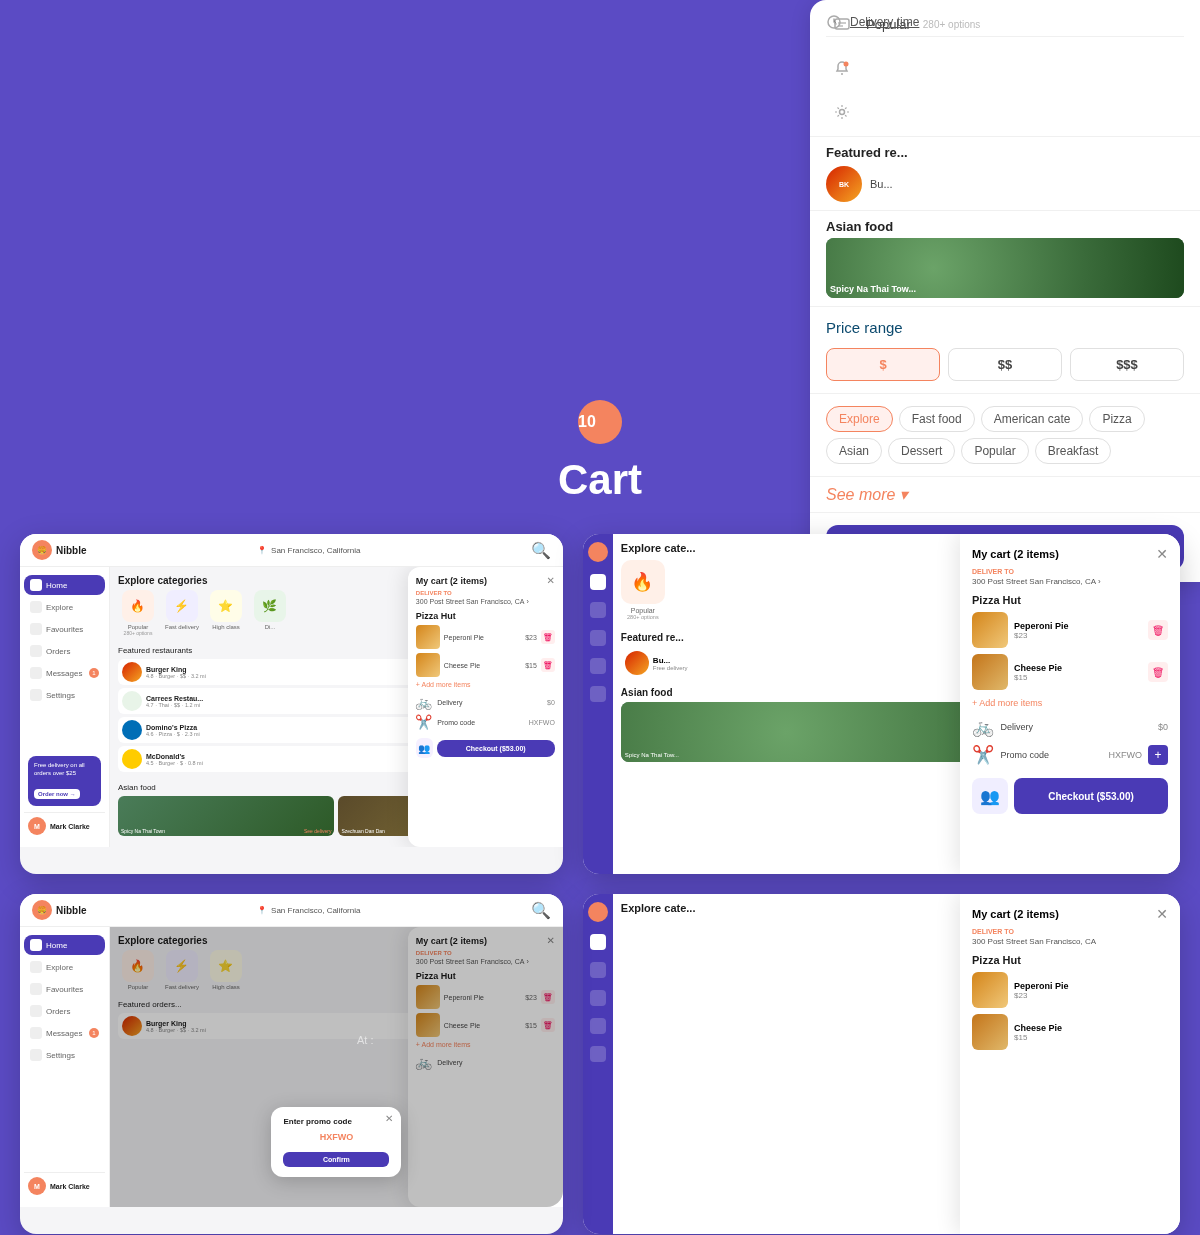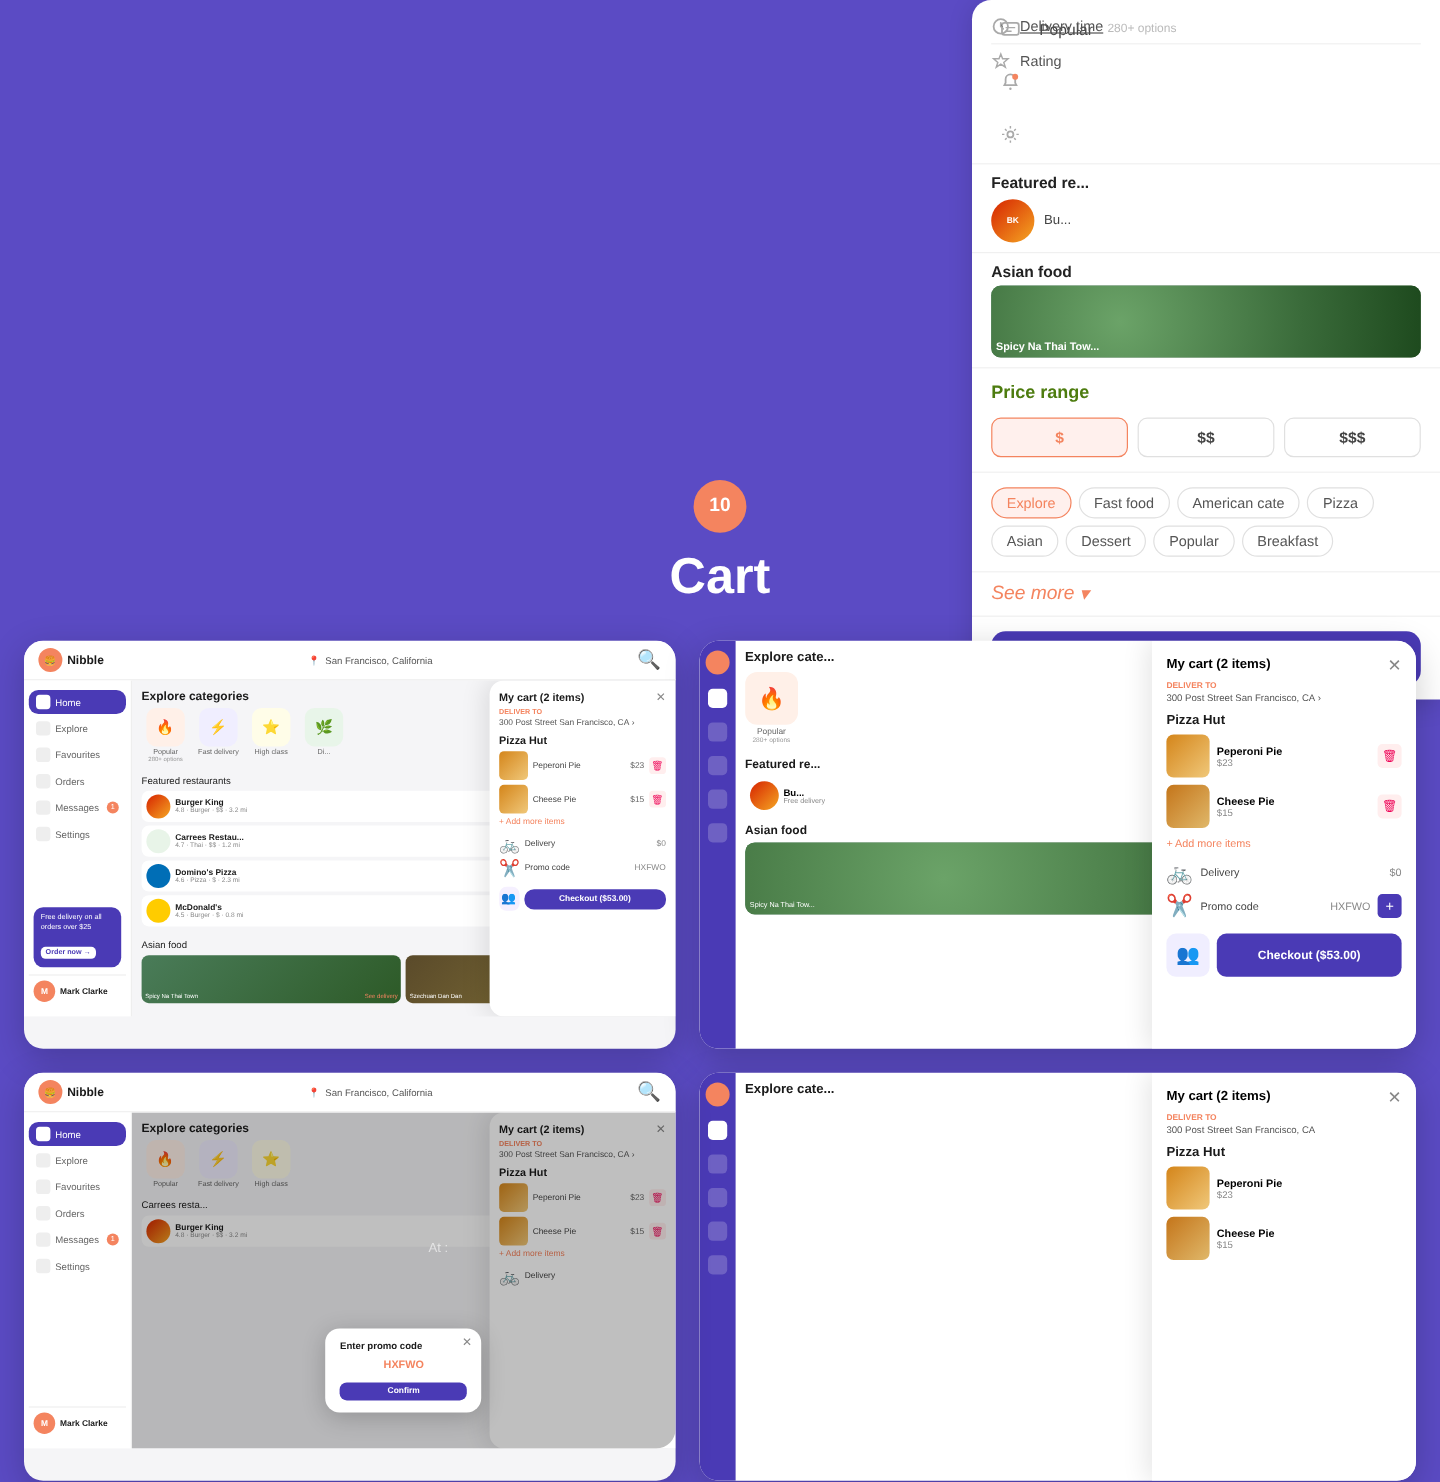--- a/index.html
+++ b/index.html
@@ -121,22 +121,22 @@
       font-weight: 600;
     }
 
     
     .price-section {
       padding: 12px 16px;
       border-bottom: 1px solid #f0f0f0;
     }
     .section-title {
       font-size: 15px;
-      font-weight: 700;
-      color: #4d7c0f;
+      font-weight: 400;
+      color: #0c4a6e;
       margin-bottom: 12px;
     }
     .price-buttons {
       display: flex;
       gap: 8px;
     }
     .price-btn {
       flex: 1;
       padding: 8px;
       border: 1.5px solid #e0e0e0;
@@ -224,21 +224,20 @@
       align-items: center;
     }
 
     .cart-badge {
       width: 44px;
       height: 44px;
       background: #f4845f;
       border-radius: 50%;
       display: flex;
       align-items: center;
-      justify-content: center;
       color: white;
       font-size: 16px;
       font-weight: 700;
       margin-bottom: 12px;
     }
 
     .cart-title {
       font-size: 42px;
       font-weight: 800;
       color: white;
@@ -859,26 +858,20 @@
 </div>
 
 <div style="position:absolute;top:0;right:0;width:390px;padding:8px 16px;">
   <div style="display:flex;align-items:center;gap:8px;padding:6px 0;border-bottom:1px solid #f0f0f0;">
     <svg width="16" height="16" viewBox="0 0 16 16">
         <circle cx="8" cy="8" r="6" fill="none" stroke="#aaa" stroke-width="1.5"></circle>
         <path d="M8 5v3l2 2" stroke="#aaa" stroke-width="1.5" stroke-linecap="round"></path>
       </svg>
     <span style="font-size:12px;color:#555;text-decoration:underline;">Delivery time</span>
   </div>
-  <div style="display:flex;align-items:center;gap:8px;padding:6px 0;">
-    <svg width="16" height="16" viewBox="0 0 16 16">
-        <polygon points="8,2 9.5,6 14,6 10.5,9 11.8,13 8,10.5 4.2,13 5.5,9 2,6 6.5,6" fill="none" stroke="#aaa" stroke-width="1.2"></polygon>
-      </svg>
-    <span style="font-size:12px;color:#555;">Rating</span>
-  </div>
 </div>
 
 <div class="cart-section">
 
   <div class="cart-badge">
     <span>10</span>
   </div>
 
   <h1 class="cart-title">Cart</h1>
 
@@ -1221,21 +1214,21 @@
               <div class="cat-icon-mini cat-icon-purple">⚡</div>
               <div class="cat-label-mini">Fast delivery</div>
             </div>
             <div class="cat-card-mini">
               <div class="cat-icon-mini cat-icon-yellow">⭐</div>
               <div class="cat-label-mini">High class</div>
             </div>
           </div>
 
           <div class="featured-rest-mini">
-            <div class="featured-rest-title">Carrees resta...</div>
+            <div class="featured-rest-title">Featured orders...</div>
             <div class="rest-list-item">
               <div class="rest-logo-mini bk-mini"></div>
               <div class="rest-info-mini">
                 <div class="rest-name-mini">Burger King</div>
                 <div class="rest-meta-mini">4.8 · Burger · $$ · 3.2 mi</div>
               </div>
             </div>
           </div>
 
           <div class="cart-overlay" style="width:155px;">

